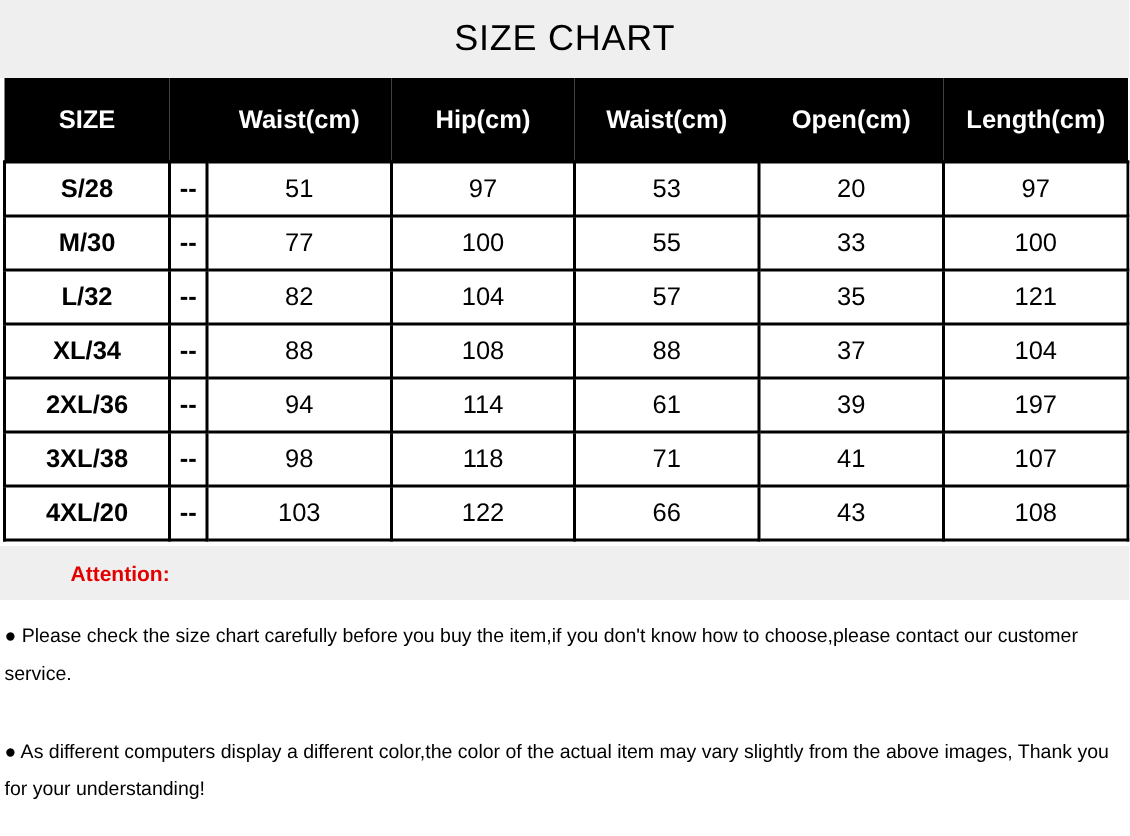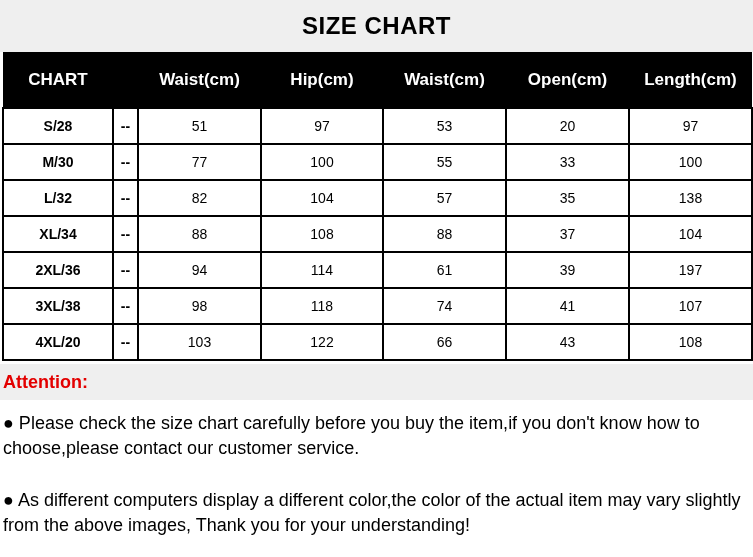--- a/index.html
+++ b/index.html
@@ -13,21 +13,21 @@
   .page { width: 753px; height: 557px; overflow: hidden; }
 
   .title-band {
     height: 52px;
     background: #efefef;
     display: flex; align-items: center; justify-content: center;
   }
   .title-band h1 {
     margin: 0;
     font-size: 24px;
-    font-weight: 700;
+    font-weight: 400;
     letter-spacing: 0.5px;
     color: #000000;
   }
 
   table.size-table {
     border-collapse: collapse;
     table-layout: fixed;
     width: 749px;
     margin: 0 2px;
   }
@@ -39,43 +39,44 @@
     font-weight: bold;
     text-align: center;
     border: none;
     padding: 0;
   }
   table.size-table tbody tr { height: 36px; }
   table.size-table tbody td {
     border: 2px solid #000000;
     text-align: center;
     vertical-align: middle;
-    font-size: 14px;
+    font-size: 17px;
     padding: 0;
     background: #ffffff;
   }
   td.size-cell, td.dash-cell { font-weight: bold; }
 
   .attention-band {
     margin-top: 3px;
     height: 36px;
     background: #efefef;
     display: flex; align-items: center;
     padding: 0 3px;
   }
   .attention-band span {
     color: #e30000;
     font-weight: bold;
-    font-size: 18px;
+    font-size: 14px;
+    margin-left: 44px;
   }
 
   .notes { padding: 11px 3px 0 3px; }
   .notes p {
     margin: 0 0 27px 0;
-    font-size: 18px;
+    font-size: 13px;
     line-height: 25px;
     color: #000000;
   }
   .notes p:last-child { margin-bottom: 0; }
 </style>
 </head>
 <body>
 
 <div class="page">
 
@@ -88,21 +89,21 @@
       <col style="width:110px">
         <col style="width:25px">
         <col style="width:123px">
       <col style="width:122px">
         <col style="width:123px">
         <col style="width:123px">
       <col style="width:123px">
     </colgroup>
     <thead>
       <tr>
-        <th>CHART</th>
+        <th>SIZE</th>
         <th></th>
         <th>Waist(cm)</th>
         <th>Hip(cm)</th>
         <th>Waist(cm)</th>
         <th>Open(cm)</th>
         <th>Length(cm)</th>
       </tr>
     </thead>
     <tbody>
       <tr>
@@ -123,21 +124,21 @@
         <td>33</td>
         <td>100</td>
       </tr>
       <tr>
         <td class="size-cell">L/32</td>
         <td class="dash-cell">--</td>
         <td>82</td>
         <td>104</td>
         <td>57</td>
         <td>35</td>
-        <td>138</td>
+        <td>121</td>
       </tr>
       <tr>
         <td class="size-cell">XL/34</td>
         <td class="dash-cell">--</td>
         <td>88</td>
         <td>108</td>
         <td>88</td>
         <td>37</td>
         <td>104</td>
       </tr>
@@ -148,21 +149,21 @@
         <td>114</td>
         <td>61</td>
         <td>39</td>
         <td>197</td>
       </tr>
       <tr>
         <td class="size-cell">3XL/38</td>
         <td class="dash-cell">--</td>
         <td>98</td>
         <td>118</td>
-        <td>74</td>
+        <td>71</td>
         <td>41</td>
         <td>107</td>
       </tr>
       <tr>
         <td class="size-cell">4XL/20</td>
         <td class="dash-cell">--</td>
         <td>103</td>
         <td>122</td>
         <td>66</td>
         <td>43</td>

